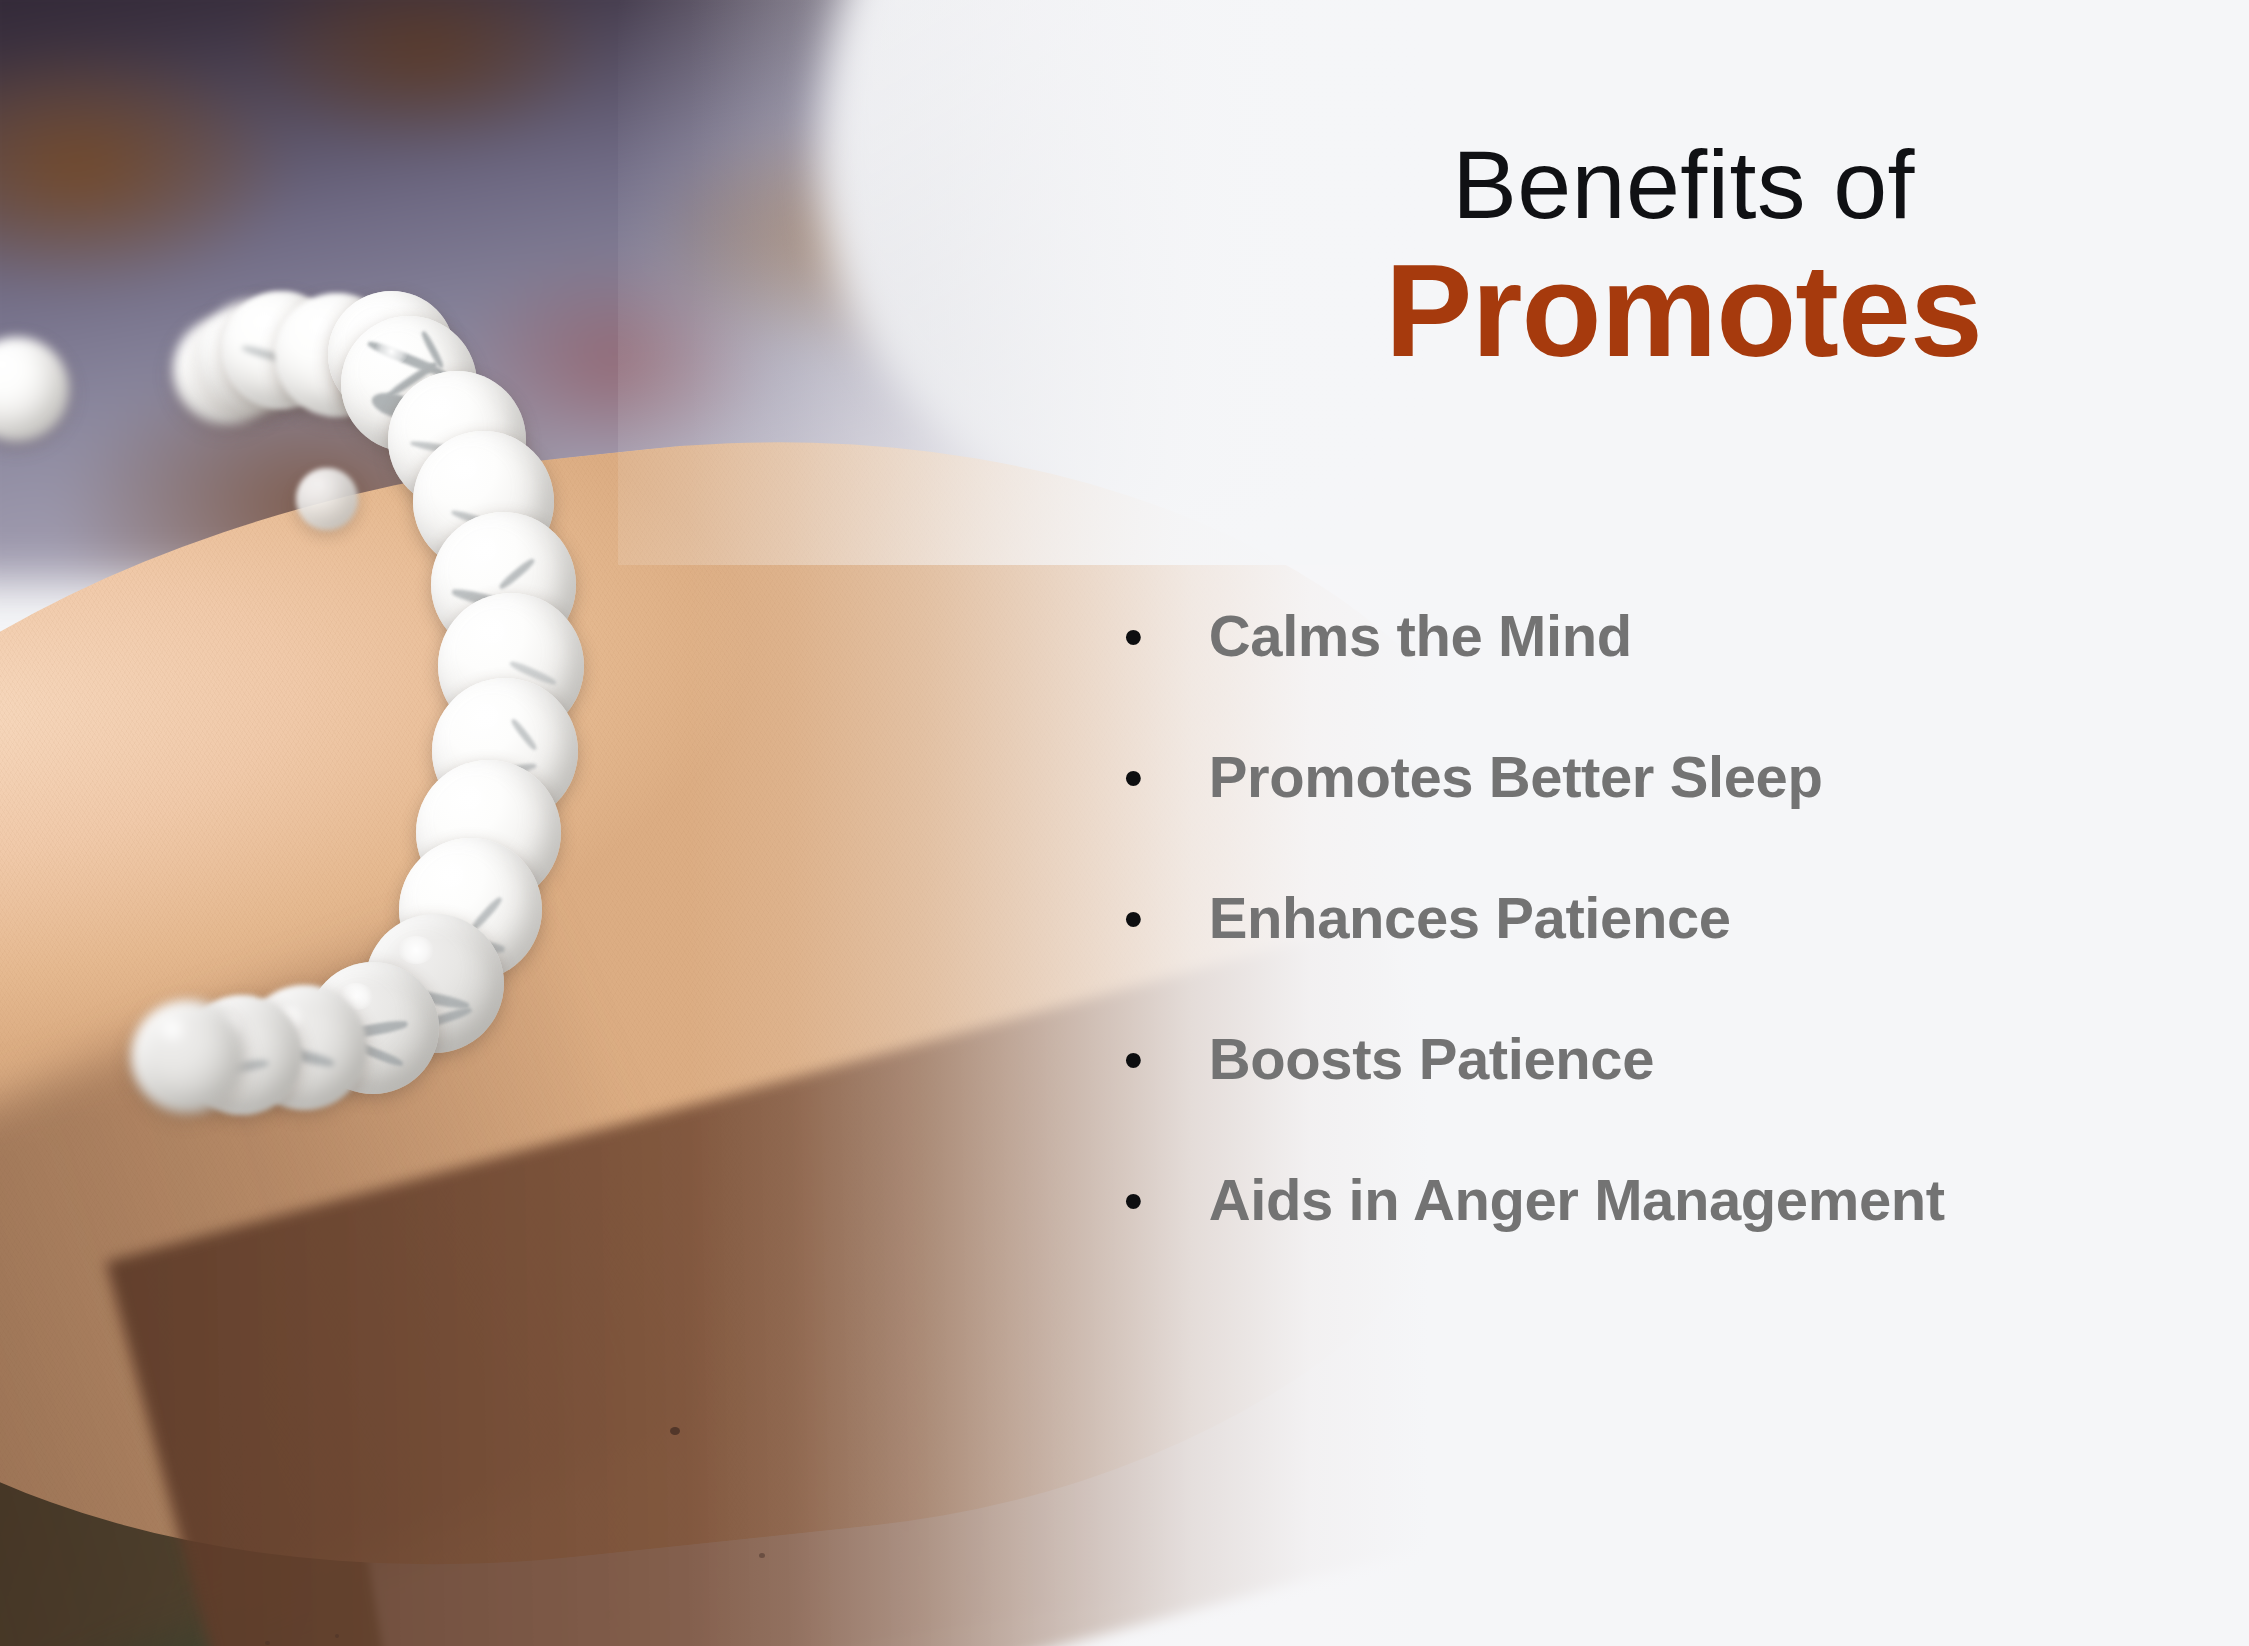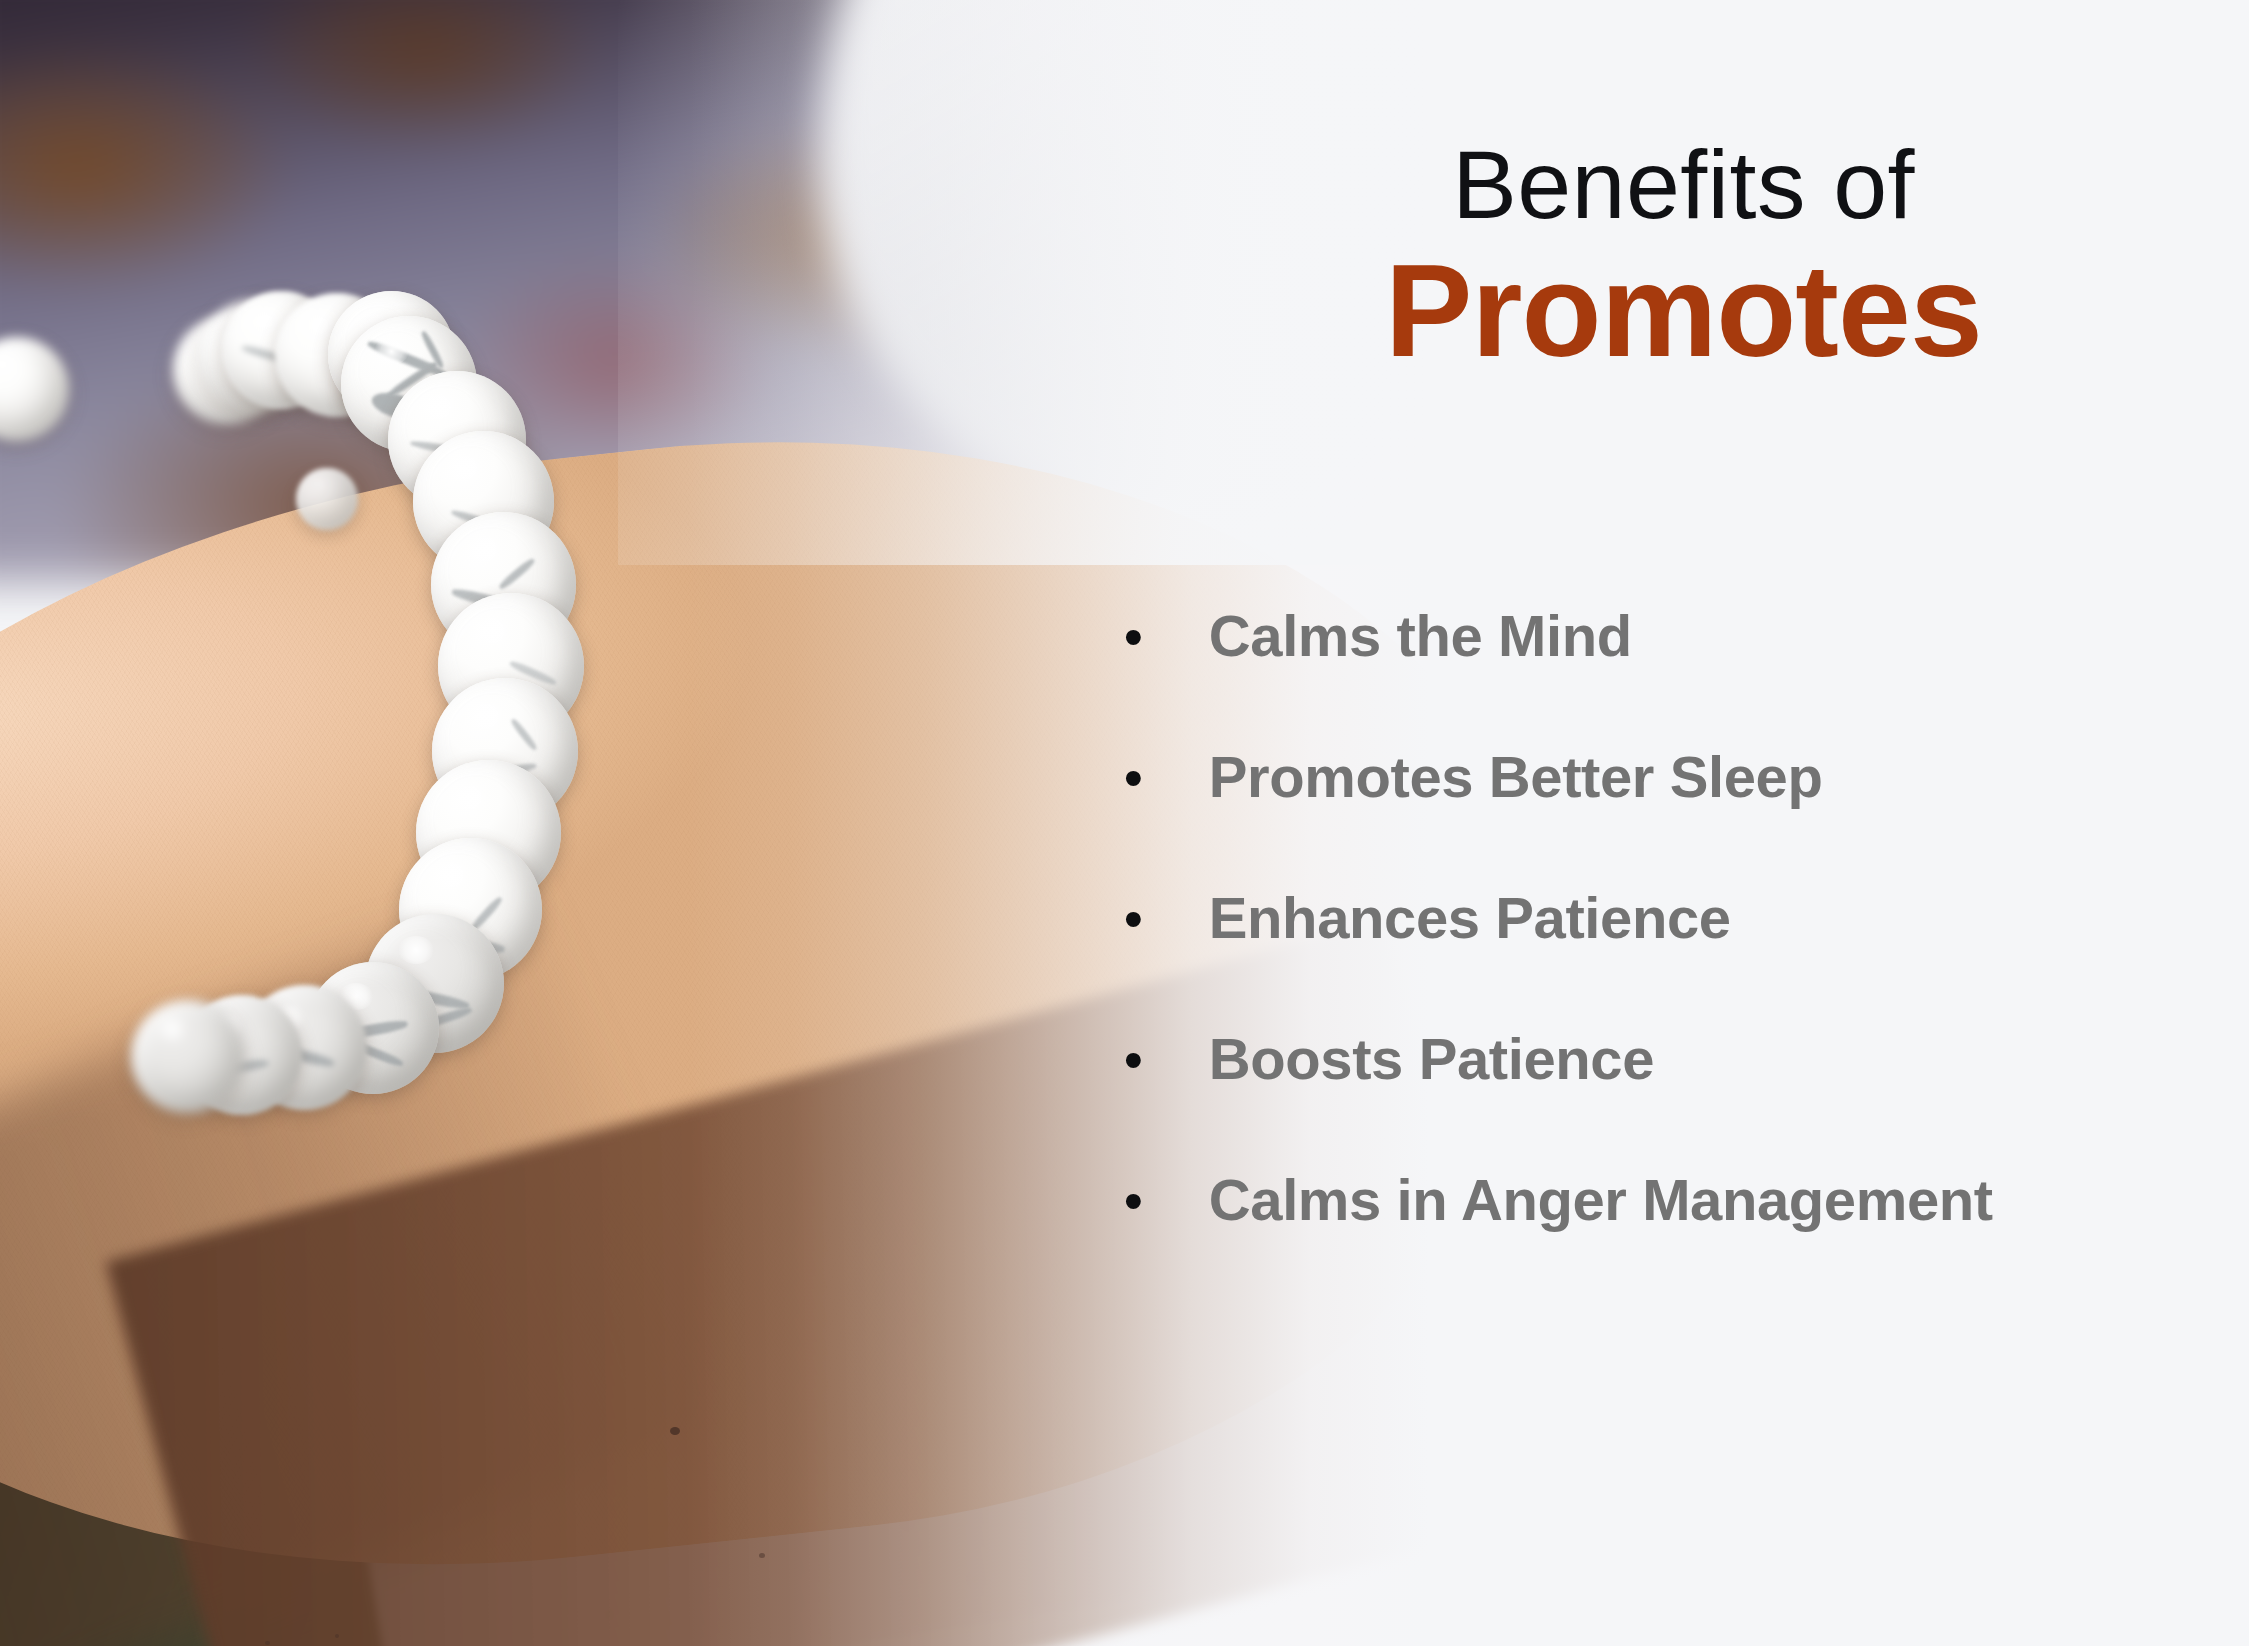--- a/index.html
+++ b/index.html
@@ -463,19 +463,19 @@
       <li class="benefit-item">
         <span class="benefit-bullet">•</span>
         <span class="benefit-text">Enhances Patience</span>
       </li>
       <li class="benefit-item">
         <span class="benefit-bullet">•</span>
         <span class="benefit-text">Boosts Patience</span>
       </li>
       <li class="benefit-item">
         <span class="benefit-bullet">•</span>
-        <span class="benefit-text">Calms in Anger Management</span>
+        <span class="benefit-text">Aids in Anger Management</span>
       </li>
     </ul>
 
   </div>
 </div>
 
 
 </body></html>

